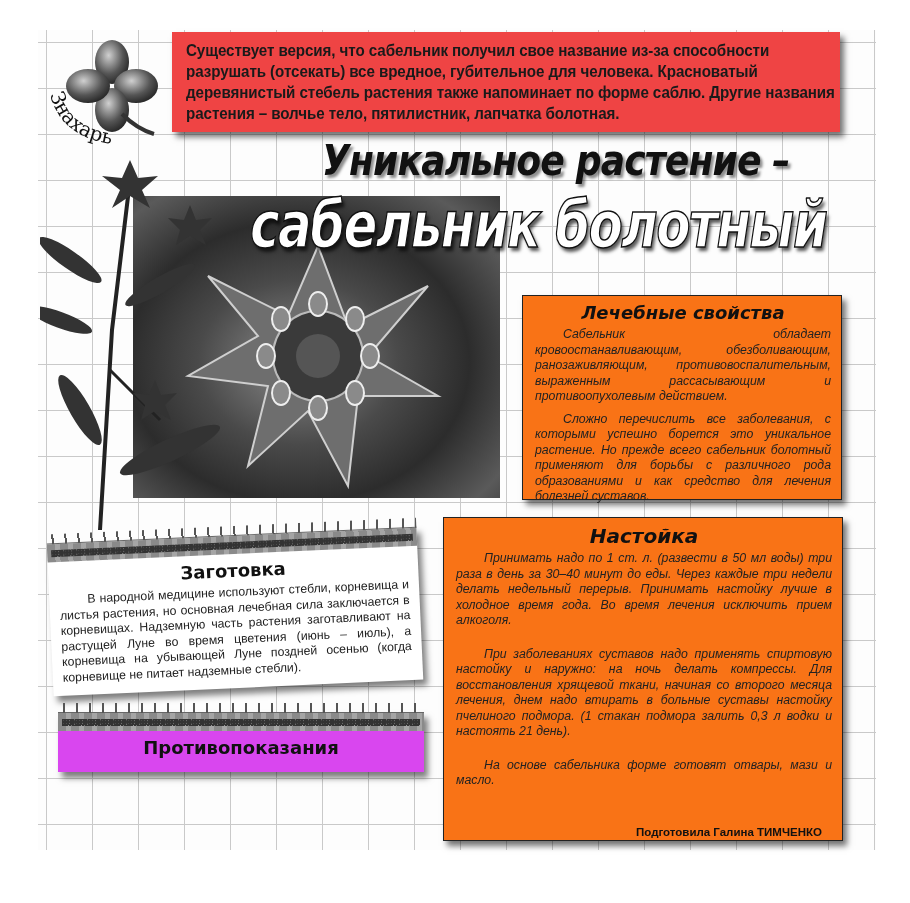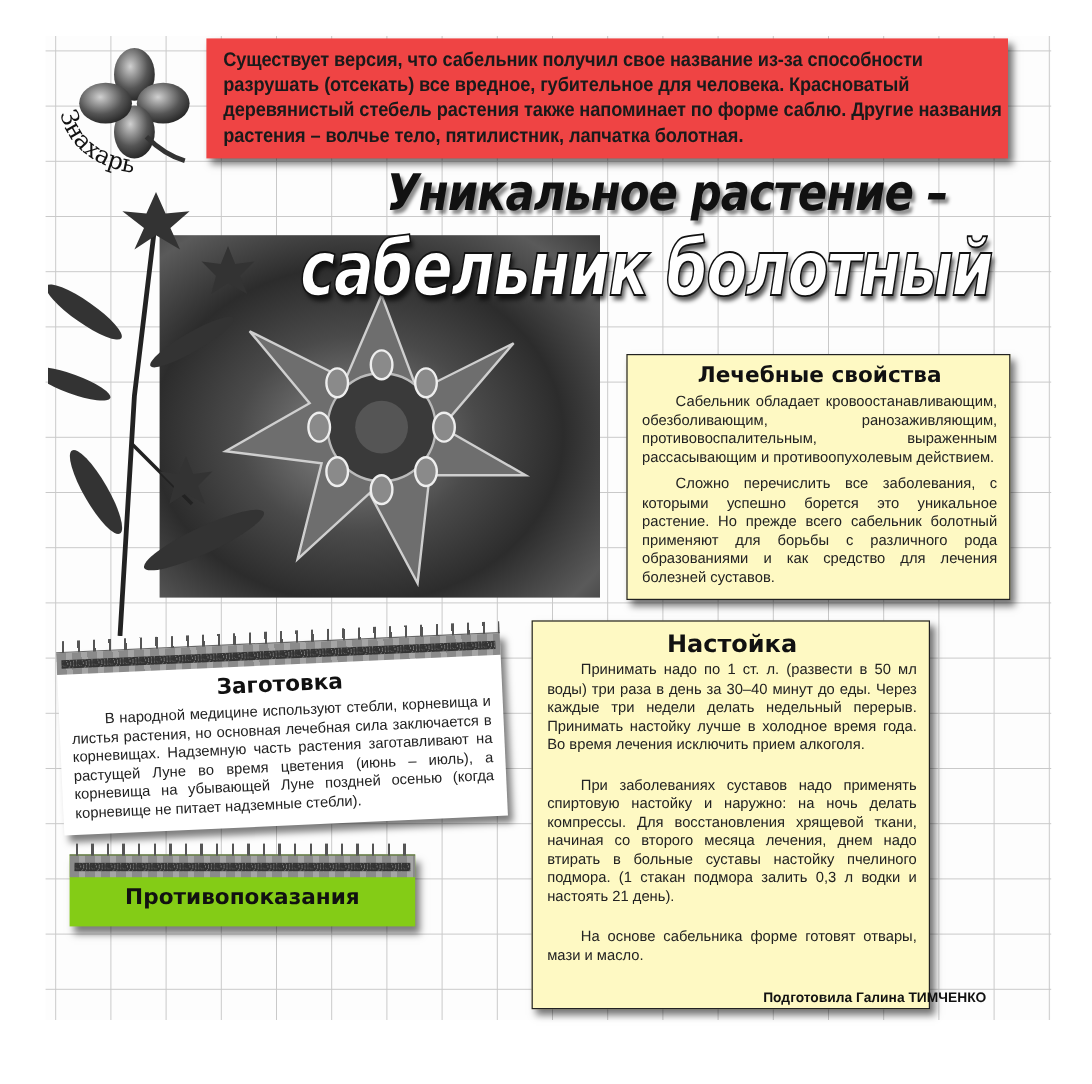--- a/index.html
+++ b/index.html
@@ -38,32 +38,32 @@
 
   
   .photo { position: absolute; left: 133px; top: 196px; width: 367px; height: 302px;
            background: radial-gradient(ellipse at 45% 55%, #8d8d8d 0%, #4a4a4a 35%, #2c2c2c 60%, #5a5a5a 85%, #3a3a3a 100%);
            overflow: hidden; z-index: 1; }
   .photo svg { position: absolute; left: 0; top: 0; }
 
   .plant { position: absolute; left: 40px; top: 150px; width: 180px; height: 380px; z-index: 2; }
 
   
-  .box { position: absolute; background: #fef9c3; border: 1.5px solid #222;
-         box-shadow: 4px 5px 6px rgba(0,0,0,0.55); box-sizing: border-box; z-index: 4; }
+  .box { position: absolute; background: #f97316; border: 1.5px solid #222;
+         box-shadow: 4px 5px 6px rgba(0,0,0,0.55); box-sizing: border-box; z-index: 4; font-style: italic; }
   .box h2 { margin: 0; text-align: center; font-family: "DejaVu Sans", sans-serif;
             font-weight: bold; color: #111; }
   .box p { margin: 0; font-family: "Liberation Sans", sans-serif; font-size: 12.3px;
            line-height: 15.5px; text-align: justify; text-indent: 28px; color: #222; }
 
   .healing { left: 522px; top: 295px; width: 320px; height: 205px; padding: 6px 10px 0 12px; }
   .healing h2 { font-size: 18px; margin-bottom: 4px; }
   .healing p + p { margin-top: 7px; }
 
-  .tincture { left: 443px; top: 517px; width: 332px; height: 324px; padding: 6px 10px 15px 12px; }
+  .tincture { left: 443px; top: 517px; width: 400px; height: 324px; padding: 6px 10px 15px 12px; }
   .tincture h2 { font-size: 20px; margin-bottom: 3px; }
   .tincture p + p { margin-top: 18px; }
 
   .sig { position: absolute; left: 636px; top: 826px; font-family: "Liberation Sans", sans-serif;
          font-weight: bold; font-size: 11.5px; color: #111; z-index: 4; }
 
   
   .card { position: absolute; box-shadow: 4px 6px 6px rgba(0,0,0,0.5); z-index: 4; }
   .spiral { height: 18px; background: repeating-linear-gradient(to right, #8a8a8a 0px, #8a8a8a 8px, #a5a5a5 8px, #a5a5a5 13px);
             border-top: 1px solid #666; position: relative; }
@@ -72,21 +72,21 @@
   .spiral::after { content: ""; position: absolute; left: 4px; right: 4px; top: 6px; height: 7px;
             background: repeating-radial-gradient(circle at 3px 3px, #333 0, #333 2px, transparent 2.5px);
             background-size: 13px 7px; }
   .card-body { padding: 6px 10px 10px 10px; }
   .card h2 { margin: 0 0 4px 0; text-align: center; font-family: "DejaVu Sans", sans-serif;
              font-weight: bold; font-size: 18px; color: #111; }
   .card p { margin: 0; font-family: "Liberation Sans", sans-serif; font-size: 12.3px;
             line-height: 15.5px; text-align: justify; text-indent: 28px; color: #222; }
 
   .harvest { left: 50px; top: 535px; width: 370px; transform: rotate(-2.6deg); background: #fff; }
-  .contra { left: 58px; top: 712px; width: 288px; background: #84cc16; }
+  .contra { left: 58px; top: 712px; width: 366px; background: #d946ef; }
 </style>
 </head>
 <body>
 
 <div class="page"></div>
 
 <div class="logo">
   <svg width="130" height="115" viewBox="0 0 130 115">
     <defs>
       <radialGradient id="lf" cx="40%" cy="35%" r="70%">

